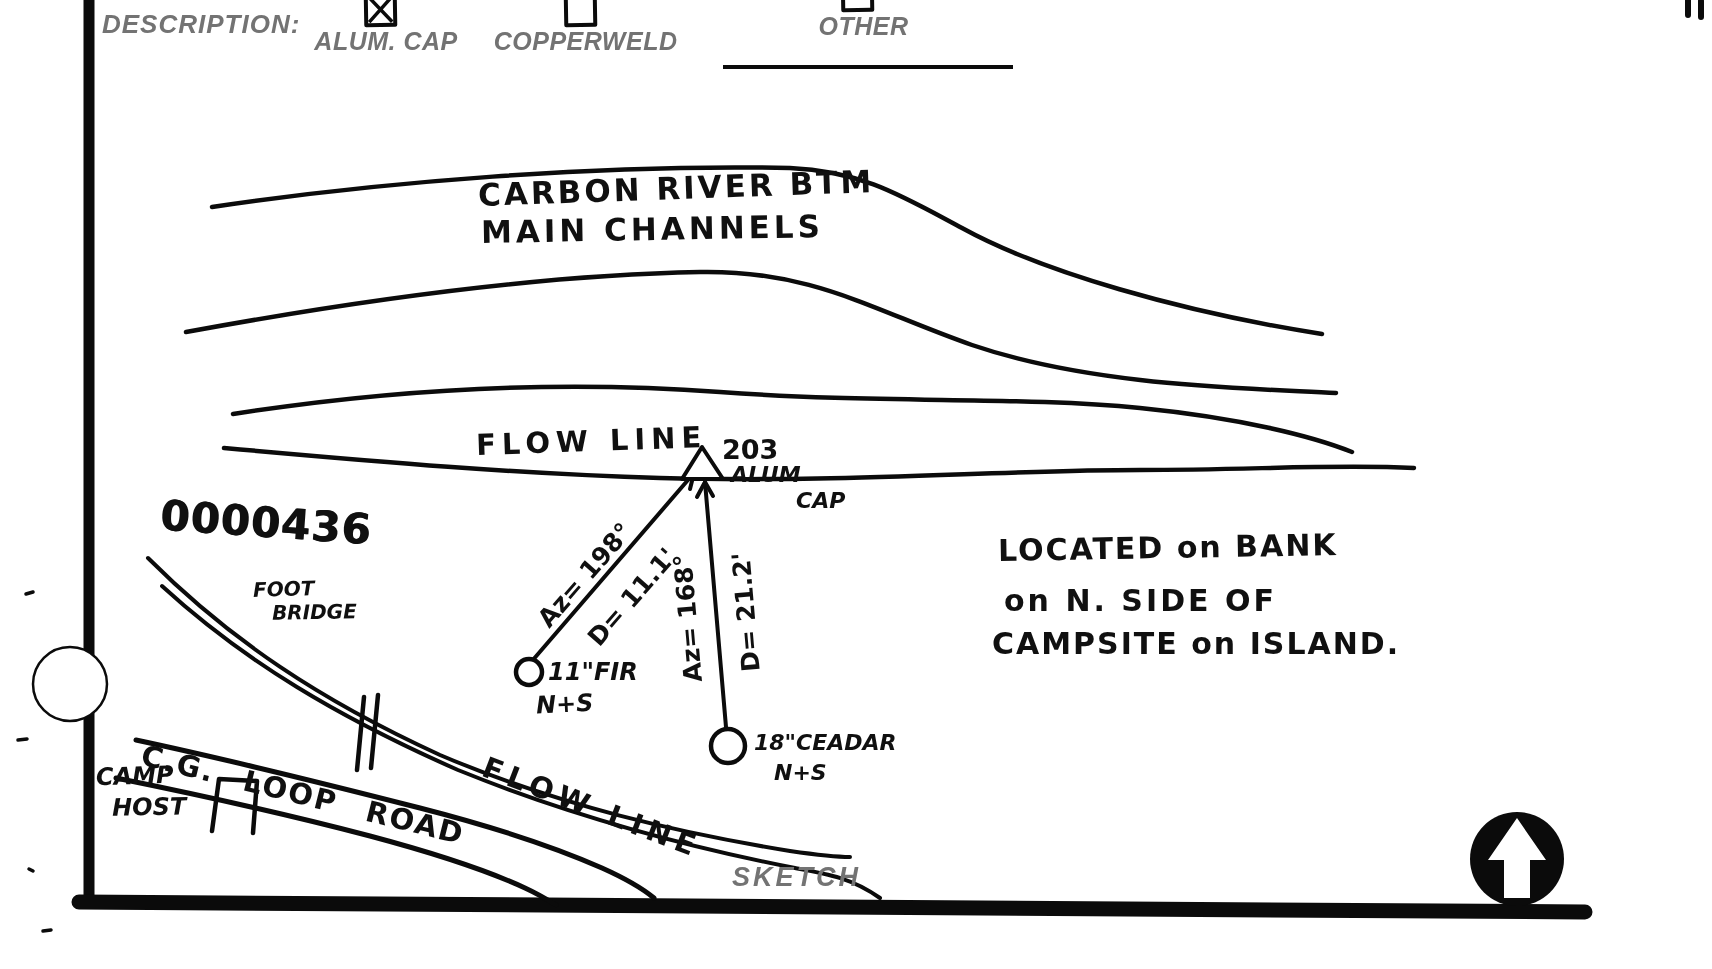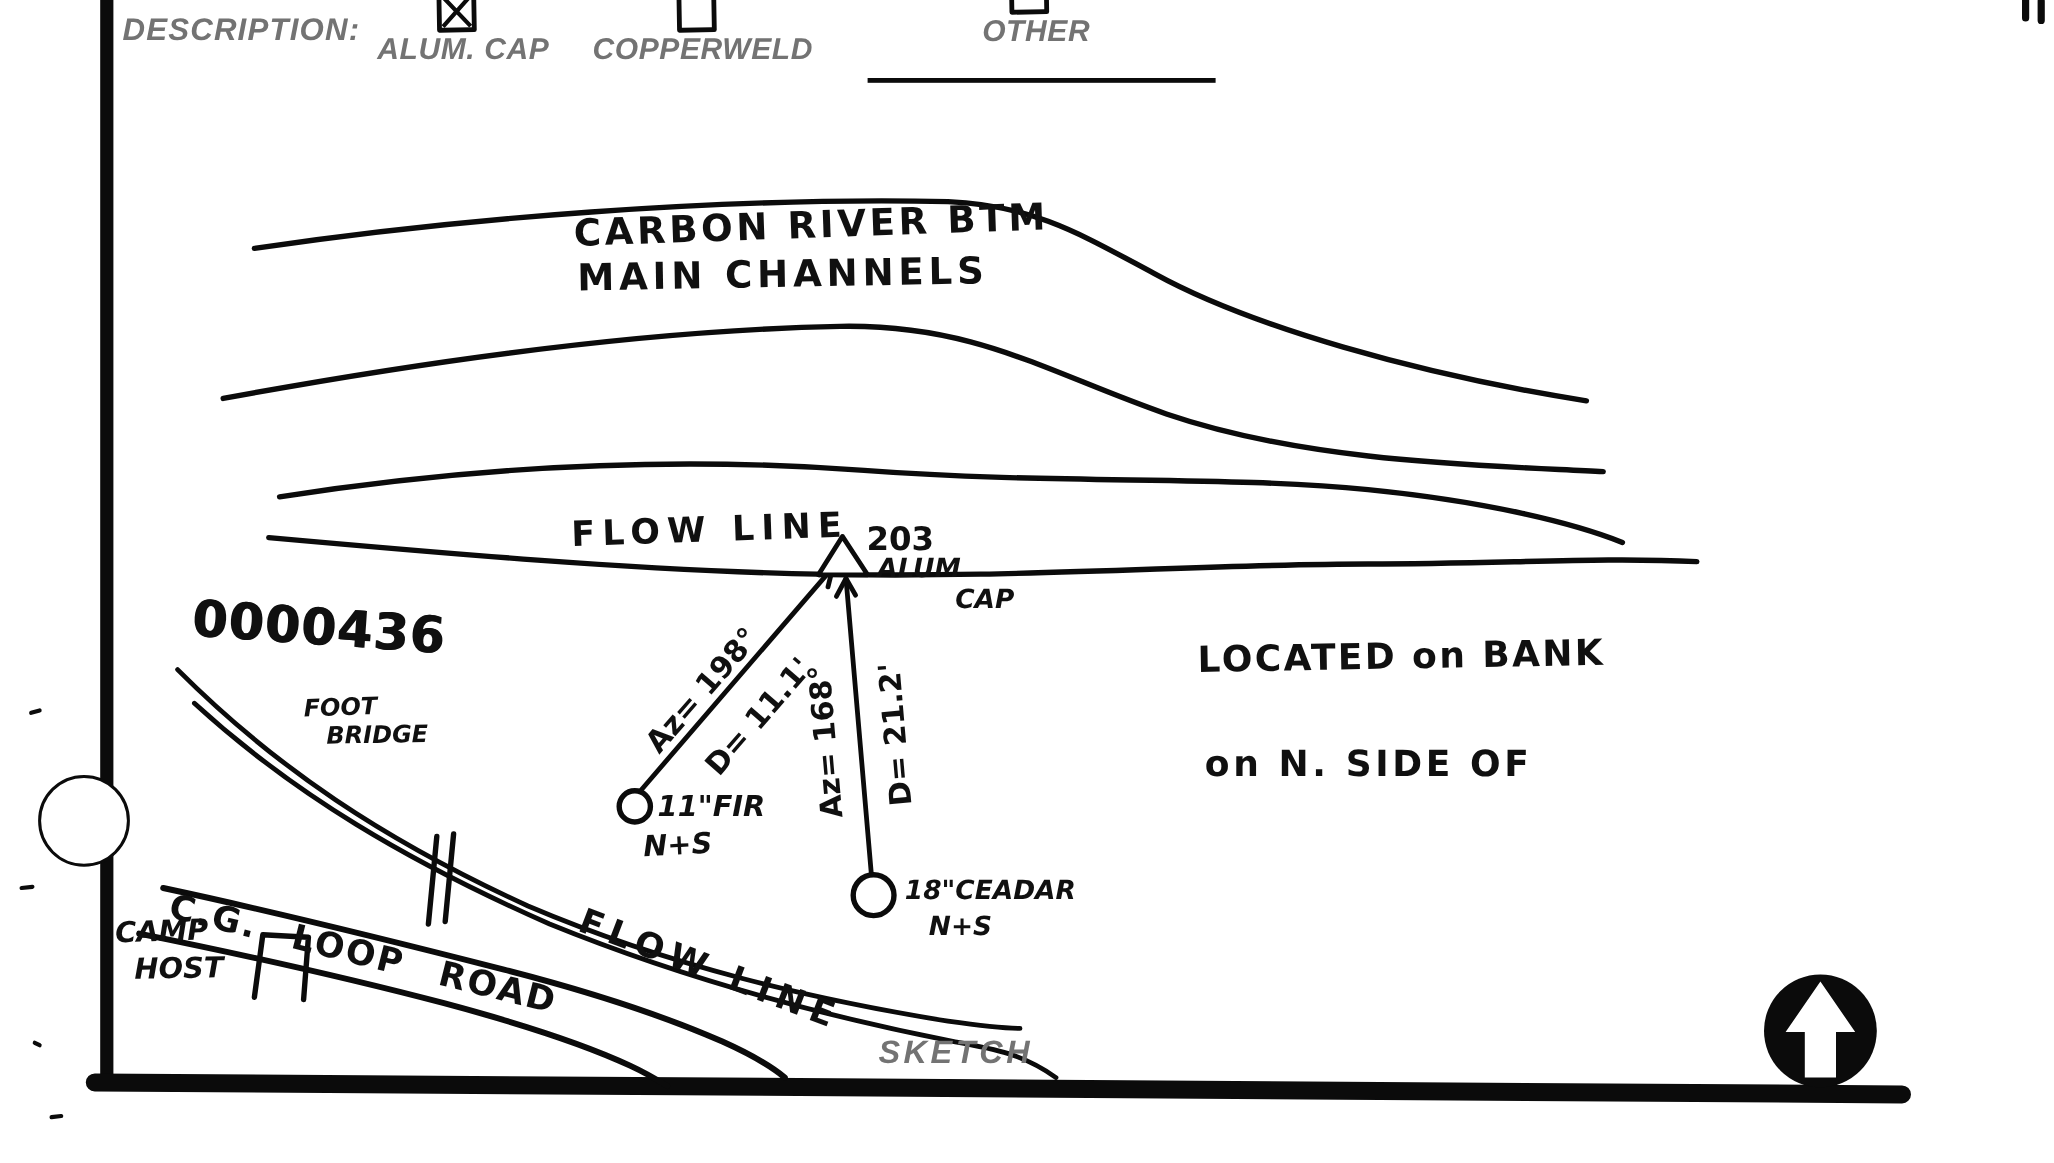--- a/index.html
+++ b/index.html
@@ -135,17 +135,18 @@
   <div class="txt hw" style="left:272px;top:600px;font-size:20px;font-style:italic;transform:rotate(-1deg);">BRIDGE</div>
 
   <div class="txt hw" style="left:146px;top:738px;font-size:29px;letter-spacing:2px;word-spacing:18px;transform:rotate(14deg);transform-origin:left top;">C.G. LOOP ROAD</div>
 
   <div class="txt hw" style="left:96px;top:762px;font-size:24px;font-style:italic;transform:rotate(-2deg);">CAMP</div>
   <div class="txt hw" style="left:112px;top:793px;font-size:24px;font-style:italic;transform:rotate(-1deg);">HOST</div>
 
   <div class="txt hw" style="left:490px;top:750px;font-size:29px;letter-spacing:6px;transform:rotate(21deg);transform-origin:left top;">FLOW LINE</div>
 
   <div class="txt hw" style="left:998px;top:530px;font-size:30px;letter-spacing:2px;transform:rotate(-1deg);">LOCATED on BANK</div>
-  <div class="txt hw" style="left:1004px;top:583px;font-size:30px;letter-spacing:3px;margin-top:37px;">on N. SIDE OF</div>
+  <div class="txt hw" style="left:1004px;top:583px;font-size:30px;letter-spacing:3px;">on N. SIDE OF</div>
+  <div class="txt hw" style="left:992px;top:626px;font-size:30px;letter-spacing:2px;">CAMPSITE on ISLAND.</div>
 
   <div class="txt pr" style="left:732px;top:862px;font-size:27px;letter-spacing:3px;text-align:right;">SKETCH</div>
 
 </div>
 
 </body></html>

